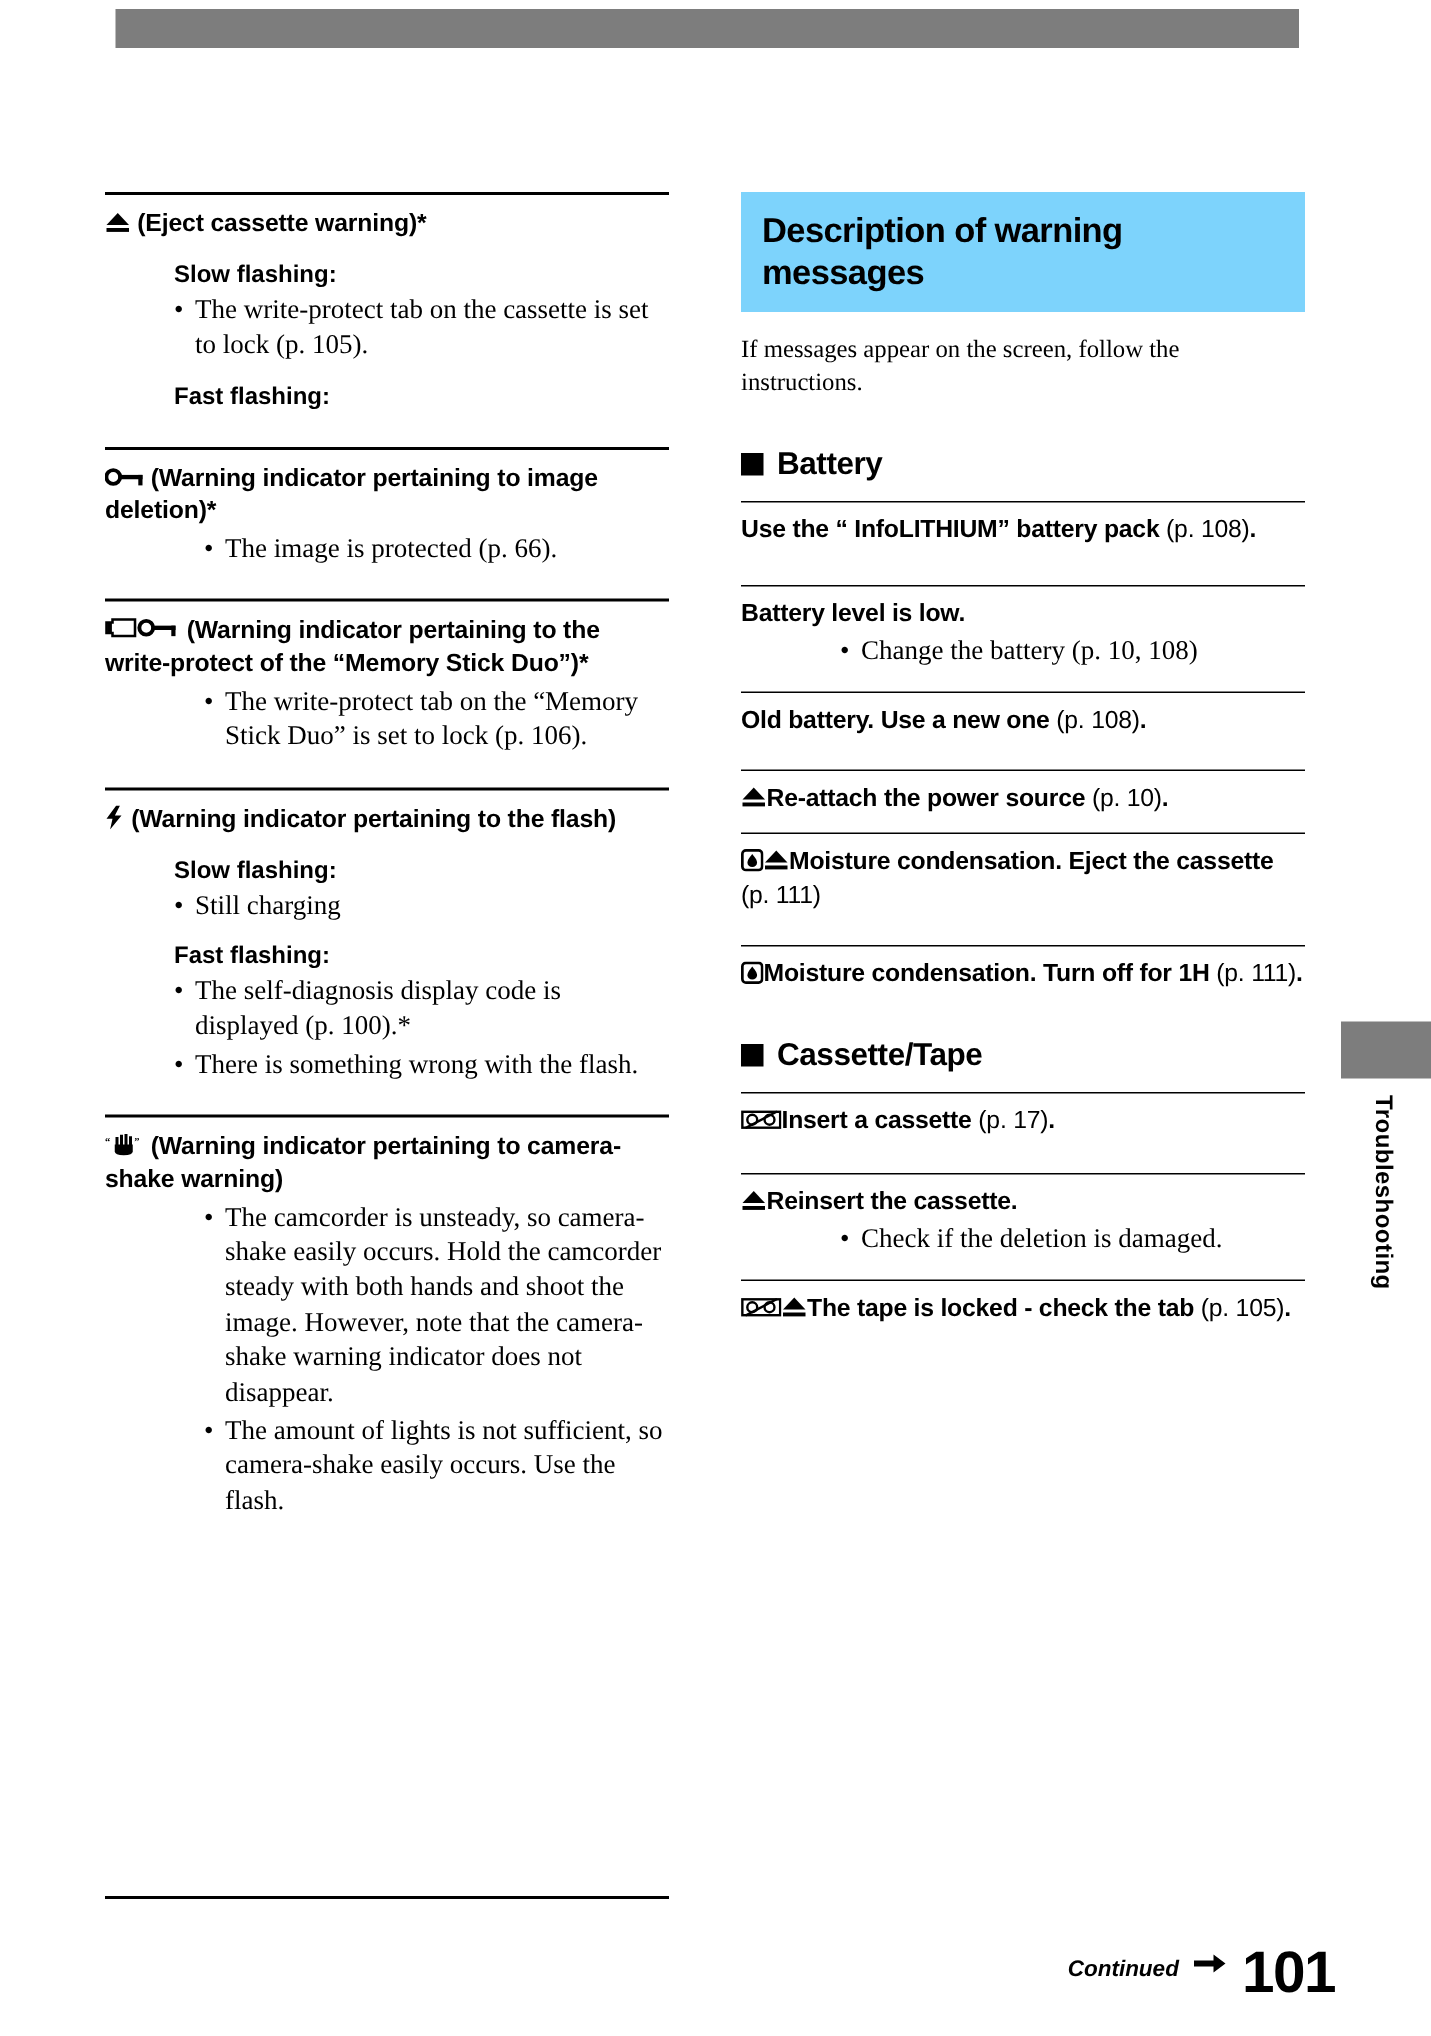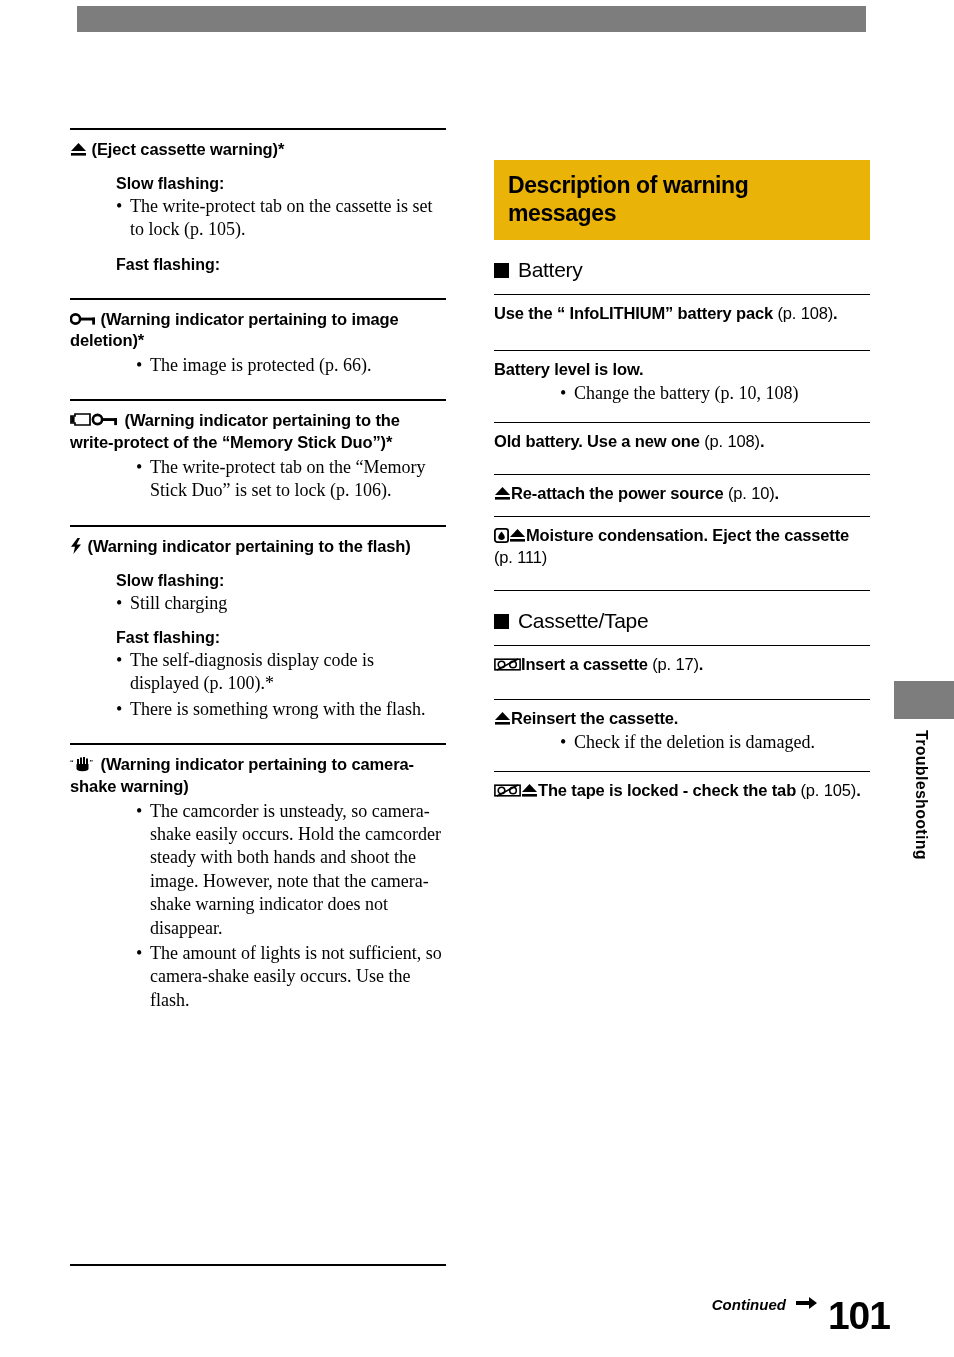--- a/index.html
+++ b/index.html
@@ -65,40 +65,40 @@
 
   
   .footnote{
     font-family:"Liberation Serif", serif;
     font-size:15.5px;
     line-height:1.33;
     padding-left:16px;
     text-indent:-16px;
     margin:0;
   }
-  .grey-wrap{ background:#eab308; margin-top:32px; }
+  .grey-wrap{ background:#7dd3fc; }
   .grey-inner{
     font-family:"Liberation Sans", sans-serif;
     font-weight:bold;
     font-size:23px;
     line-height:1.22;
     padding:11px 10px 13px 14px;
     letter-spacing:-0.4px;
   }
   .intro{
     font-family:"Liberation Serif", serif;
     font-size:16.5px;
     line-height:1.32;
     margin-top:14px;
   }
   .sq-head{
     font-family:"Liberation Sans", sans-serif;
-    font-weight:normal;
+    font-weight:bold;
     font-size:21px;
-    margin-top:18px;
+    margin-top:32px;
     letter-spacing:-0.3px;
     display:flex; align-items:center; gap:9px;
   }
   .sq-head .sq{
     width:15px; height:15px; background:#000; display:inline-block;
     flex:0 0 auto;
   }
   .msg{
     font-family:"Liberation Sans", sans-serif;
     font-weight:bold;
@@ -124,21 +124,21 @@
     font-family:"Liberation Sans", sans-serif;
     font-weight:bold; font-size:16px;
     writing-mode:vertical-rl;
     letter-spacing:0.3px;
     white-space:nowrap;
   }
 
   
   .footer{
     position:absolute; right:64px; bottom:22px;
-    display:flex; align-items:flex-start; gap:10px;
+    display:flex; align-items:center; gap:10px;
   }
   .cont{
     font-family:"Liberation Sans", sans-serif;
     font-weight:bold; font-style:italic; font-size:15px;
     padding-bottom:7px;
   }
   .arrow{
     padding-bottom:9px;
   }
   .pageno{
@@ -260,20 +260,21 @@
 
   <div class="bottom-rule"></div>
 
   <div class="col col-right">
 
 
     <div class="grey-wrap">
       <div class="grey-inner">Description of warning messages</div>
     </div>
 
+    <div class="intro">If messages appear on the screen, follow the instructions.</div>
 
     <div class="sq-head">
       <span class="sq"></span>
       <span>Battery</span>
     </div>
 
     <div class="rule-r"></div>
     <div class="msg">
       <span>Use the “ InfoLITHIUM” battery pack </span><span class="pg">(p. 108)</span><span>.</span>
     </div>
@@ -305,20 +306,26 @@
       <span class="ic"><svg width="15" height="15" viewBox="0 0 15 15">
             <rect x="0.9" y="0.9" width="13.2" height="13.2" rx="2.4" ry="2.4" fill="none" stroke="#000" stroke-width="1.8"></rect>
             <path d="M7.5 3.4 C5 6.6 4.3 7.8 4.3 9.2 C4.3 10.9 5.7 12 7.5 12 C9.3 12 10.7 10.9 10.7 9.2 C10.7 7.8 10 6.6 7.5 3.4 Z" fill="#000"></path>
           </svg></span><span class="ic"><svg width="17" height="15" viewBox="0 0 17 15">
             <polygon points="8.5,1 16,9 1,9" fill="#000"></polygon>
             <rect x="1" y="11" width="15" height="2.6" fill="#000"></rect>
           </svg></span><span>Moisture condensation. Eject the cassette </span><span class="pg">(p. 111)</span><span></span>
     </div>
 
     <div class="rule-r" style="margin-top:22px"></div>
+    <div class="msg">
+      <span class="ic"><svg width="15" height="15" viewBox="0 0 15 15">
+            <rect x="0.9" y="0.9" width="13.2" height="13.2" rx="2.4" ry="2.4" fill="none" stroke="#000" stroke-width="1.8"></rect>
+            <path d="M7.5 3.4 C5 6.6 4.3 7.8 4.3 9.2 C4.3 10.9 5.7 12 7.5 12 C9.3 12 10.7 10.9 10.7 9.2 C10.7 7.8 10 6.6 7.5 3.4 Z" fill="#000"></path>
+          </svg></span><span>Moisture condensation. Turn off for 1H </span><span class="pg">(p. 111)</span><span>.</span>
+    </div>
 
     <div class="sq-head">
       <span class="sq"></span>
       <span>Cassette/Tape</span>
     </div>
 
     <div class="rule-r"></div>
     <div class="msg">
       <span class="ic"><svg width="27" height="15" viewBox="0 0 27 15">
             <rect x="0.9" y="2.2" width="25.2" height="10.6" fill="none" stroke="#000" stroke-width="1.6"></rect>

